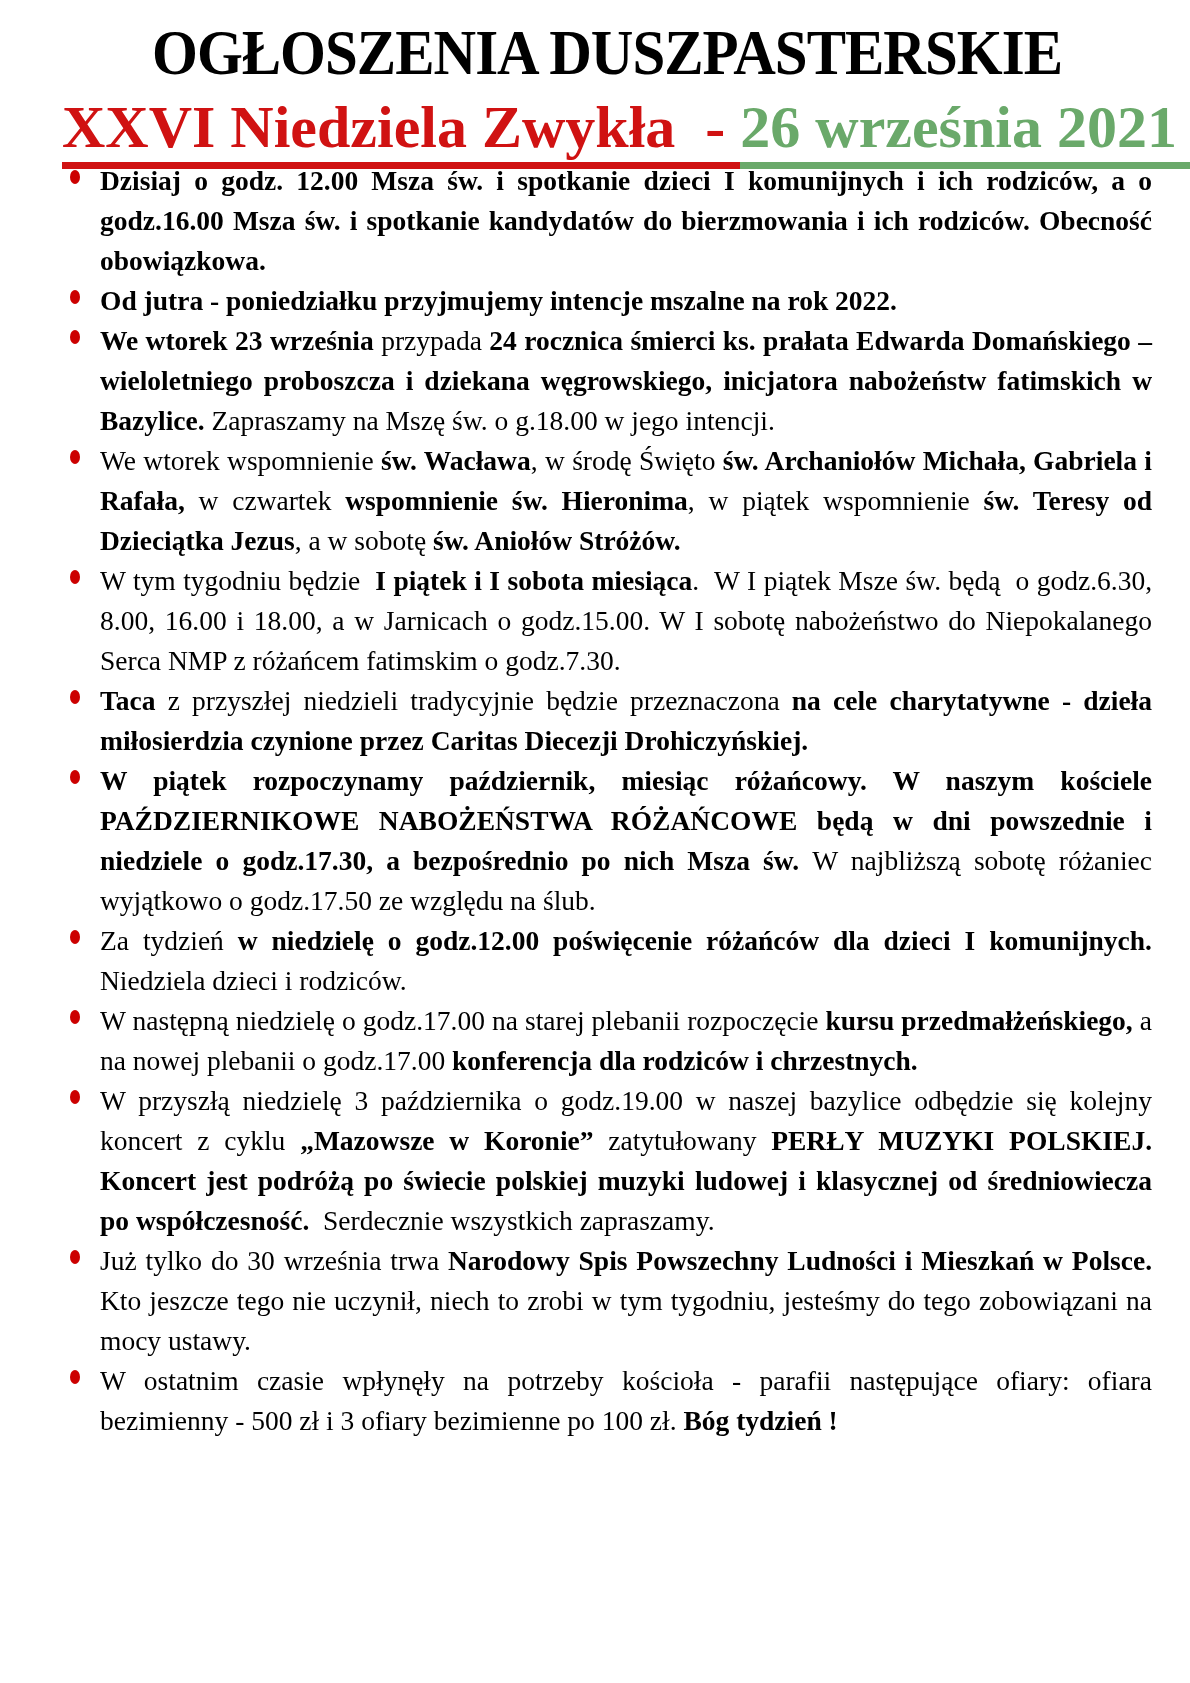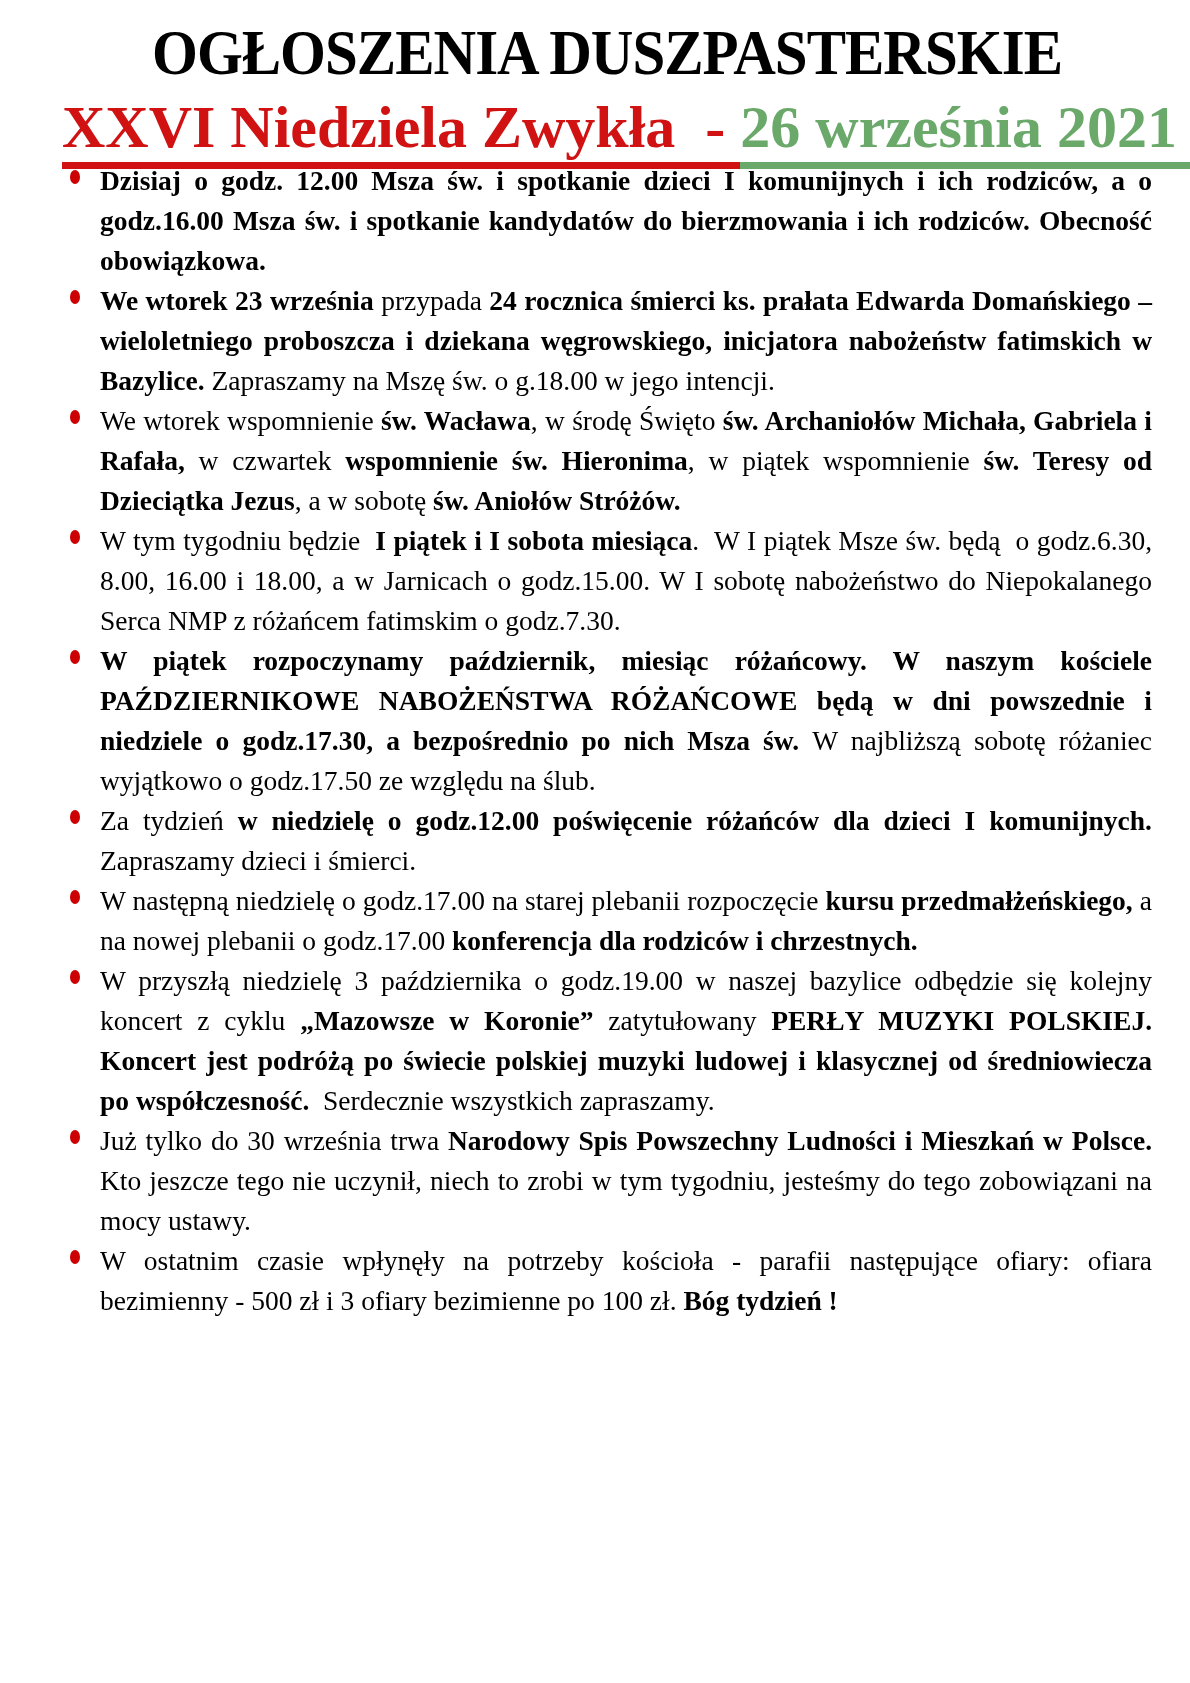--- a/index.html
+++ b/index.html
@@ -78,23 +78,25 @@
 </head>
 <body style="--red: #d01212; --green: #6aa96a; --bullet: #cc0000;">
 
 <div class="page">
   <div class="title">OGŁOSZENIA DUSZPASTERSKIE</div>
 
   <div class="subtitle"><span class="sub-red">XXVI Niedziela Zwykła&nbsp;&nbsp;-&nbsp;</span><span class="sub-green">26 września 2021 r.</span></div>
 
   <ul class="announcements">
       <li><span class="b">Dzisiaj o godz. 12.00 Msza św. i spotkanie dzieci I komunijnych i ich rodziców, a o godz.16.00 Msza św. i spotkanie kandydatów do bierzmowania i ich rodziców. Obecność obowiązkowa.</span></li>
+      <li><span class="b">Od jutra - poniedziałku przyjmujemy intencje mszalne na rok 2022.</span></li>
       <li><span class="b">We wtorek 23 września </span><span>przypada </span><span class="b">24 rocznica śmierci ks. prałata Edwarda Domańskiego – wieloletniego proboszcza i dziekana węgrowskiego, inicjatora nabożeństw fatimskich w Bazylice. </span><span>Zapraszamy na Mszę św. o g.18.00 w jego intencji.</span></li>
       <li><span>We wtorek wspomnienie </span><span class="b">św. Wacława</span><span>, w środę Święto </span><span class="b">św. Archaniołów Michała, Gabriela i Rafała,</span><span> w czwartek </span><span class="b">wspomnienie św. Hieronima</span><span>, w piątek wspomnienie </span><span class="b">św. Teresy od Dzieciątka Jezus</span><span>, a w sobotę </span><span class="b">św. Aniołów Stróżów.</span></li>
       <li><span>W tym tygodniu będzie &nbsp;</span><span class="b">I piątek i I sobota miesiąca</span><span>. &nbsp;W I piątek Msze św. będą &nbsp;o godz.6.30, 8.00, 16.00 i 18.00, a w Jarnicach o godz.15.00. W I sobotę nabożeństwo do Niepokalanego Serca NMP z różańcem fatimskim o godz.7.30.</span></li>
+      <li><span class="b">Taca</span><span> z przyszłej niedzieli tradycyjnie będzie przeznaczona </span><span class="b">na cele charytatywne - dzieła miłosierdzia czynione przez Caritas Diecezji Drohiczyńskiej.</span></li>
       <li><span class="b">W piątek rozpoczynamy październik, miesiąc różańcowy. W naszym kościele PAŹDZIERNIKOWE NABOŻEŃSTWA RÓŻAŃCOWE będą w dni powszednie i niedziele o godz.17.30, a bezpośrednio po nich Msza św. </span><span>W najbliższą sobotę różaniec wyjątkowo o godz.17.50 ze względu na ślub.</span></li>
-      <li><span>Za tydzień </span><span class="b">w niedzielę o godz.12.00 poświęcenie różańców dla dzieci I komunijnych.</span><span> Zapraszamy dzieci i śmierci.</span></li>
+      <li><span>Za tydzień </span><span class="b">w niedzielę o godz.12.00 poświęcenie różańców dla dzieci I komunijnych.</span><span> Niedziela dzieci i rodziców.</span></li>
       <li><span>W następną niedzielę o godz.17.00 na starej plebanii rozpoczęcie </span><span class="b">kursu przedmałżeńskiego,</span><span> a na nowej plebanii o godz.17.00 </span><span class="b">konferencja dla rodziców i chrzestnych.</span></li>
       <li><span>W przyszłą niedzielę 3 października o godz.19.00 w naszej bazylice odbędzie się kolejny koncert z cyklu </span><span class="b">„Mazowsze w Koronie”</span><span> zatytułowany </span><span class="b">PERŁY MUZYKI POLSKIEJ. Koncert jest podróżą po świecie polskiej muzyki ludowej i klasycznej od średniowiecza po współczesność.</span><span> &nbsp;Serdecznie wszystkich zapraszamy.</span></li>
       <li><span>Już tylko do 30 września trwa </span><span class="b">Narodowy Spis Powszechny Ludności i Mieszkań w Polsce.</span><span> Kto jeszcze tego nie uczynił, niech to zrobi w tym tygodniu, jesteśmy do tego zobowiązani na mocy ustawy.</span></li>
       <li><span>W ostatnim czasie wpłynęły na potrzeby kościoła - parafii następujące ofiary: ofiara bezimienny - 500 zł i 3 ofiary bezimienne po 100 zł. </span><span class="b">Bóg tydzień !</span></li>
     </ul>
 </div>
 
 </body></html>

